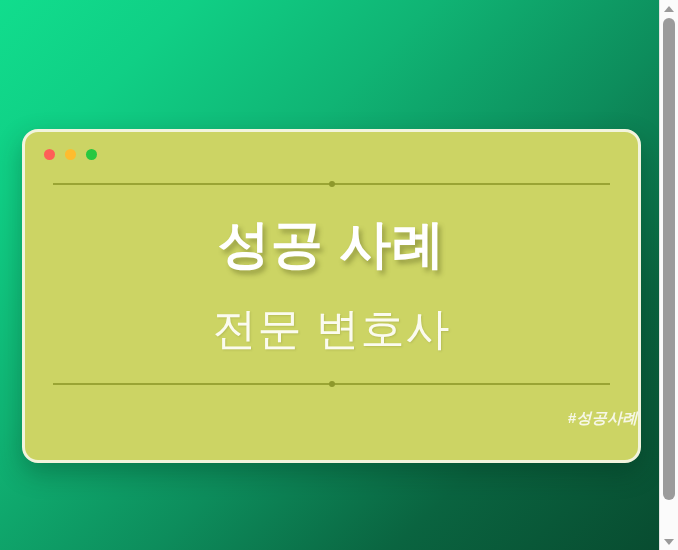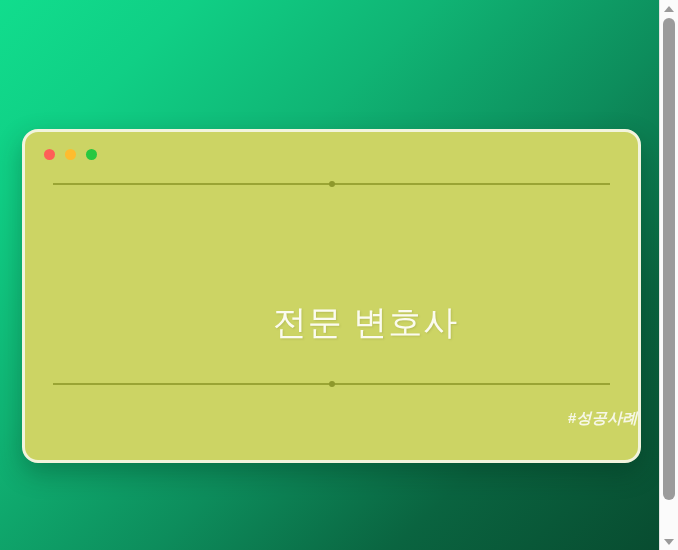--- a/index.html
+++ b/index.html
@@ -123,27 +123,26 @@
     color: #ffffff;
     text-shadow: 3px 4px 5px rgba(90, 95, 30, 0.45);
     white-space: nowrap;
   }
   .subtitle {
     position: absolute;
     left: 0;
     top: 168px;
     width: 100%;
     text-align: center;
-    font-size: 34px;
+    font-size: 44px;
     font-weight: 400;
     color: #fbfbef;
     letter-spacing: 1px;
     text-shadow: 1px 1px 2px rgba(110, 115, 45, 0.22);
     white-space: nowrap;
-    padding-left: 34px;
   }
   .hashtag {
     position: absolute;
     left: 0;
     top: 277px;
     width: 100%;
     text-align: right;
     font-size: 15px;
     font-style: italic;
     font-weight: 600;
@@ -207,20 +206,21 @@
         <span class="dot dot-green"></span>
       </div>
 
       <div class="content">
 
         <div class="divider divider-top">
           <span class="rule"></span>
           <span class="node"></span>
         </div>
 
+        <div class="title">성공 사례</div>
 
         <div class="subtitle">전문 변호사</div>
 
         <div class="divider divider-bottom">
           <span class="rule"></span>
           <span class="node"></span>
         </div>
 
         <div class="hashtag">#성공사례</div>
 

